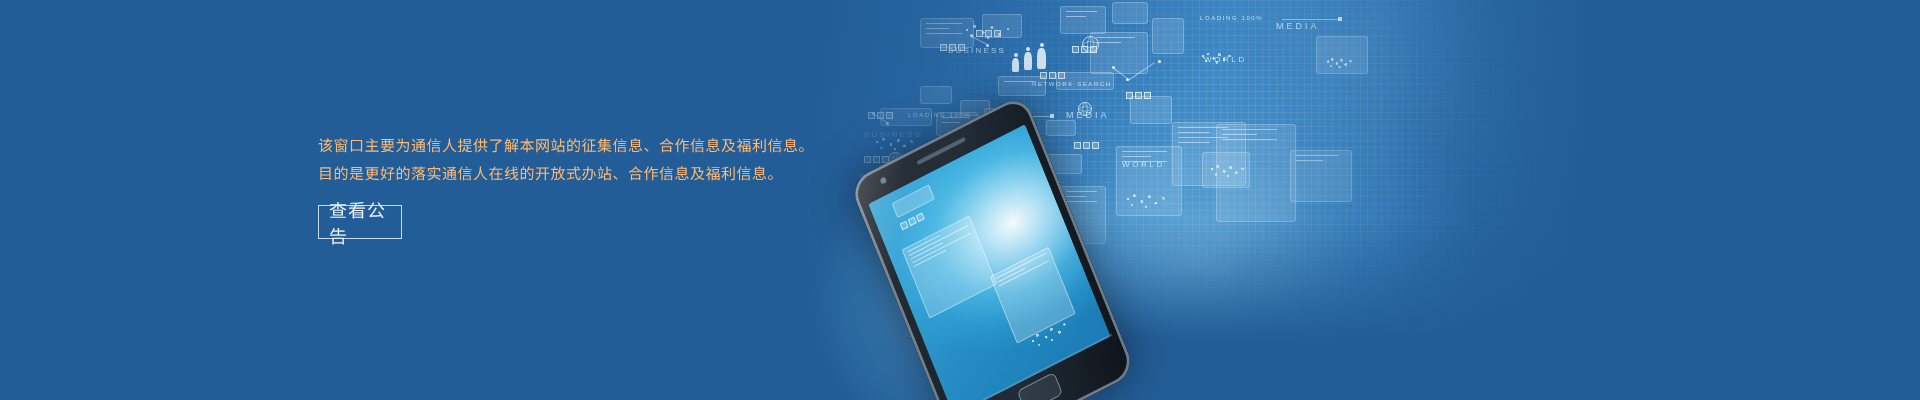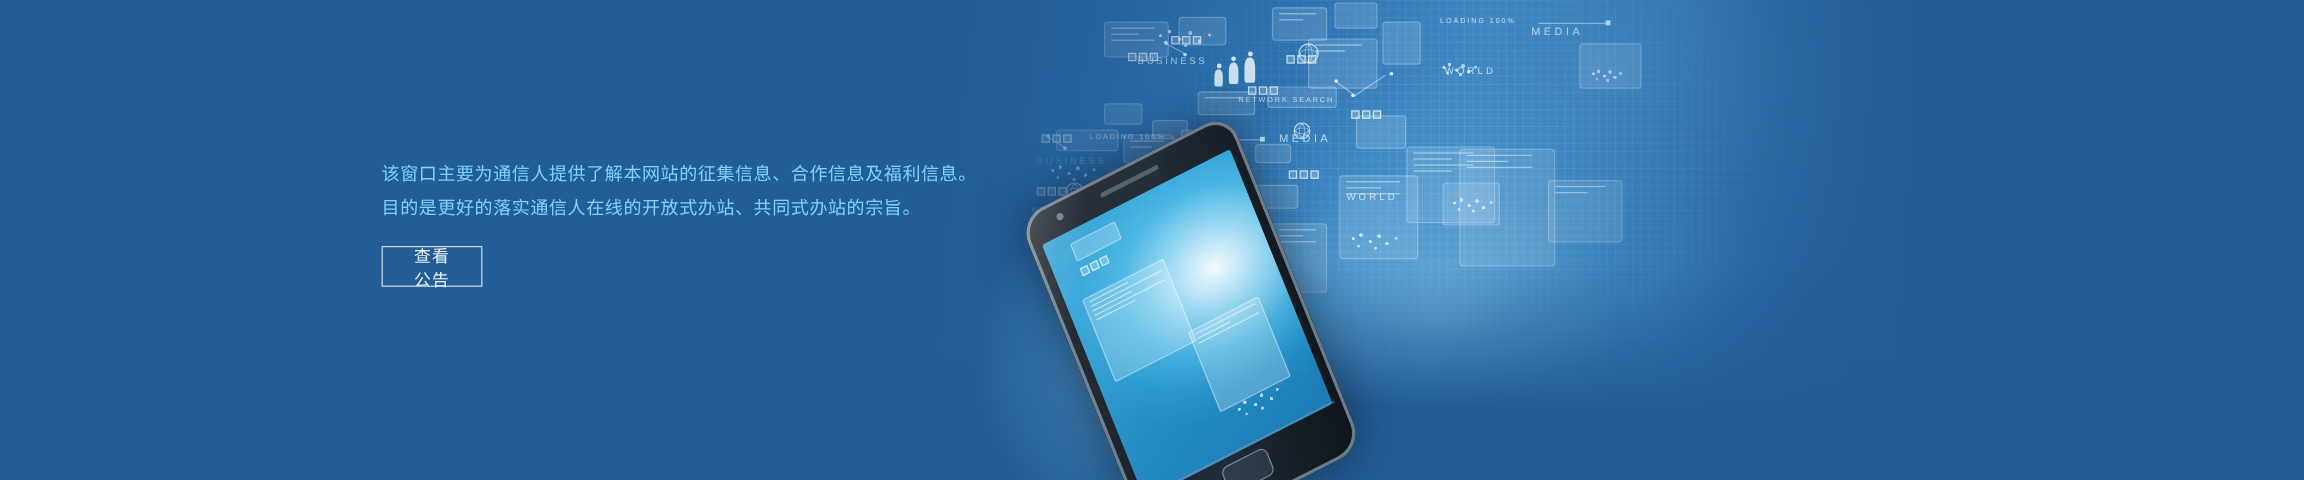--- a/index.html
+++ b/index.html
@@ -331,36 +331,36 @@
   }
   .desc {
     position: absolute;
     top: 132px;
     left: 0;
     width: 520px;
     margin: 0;
     font-size: 15px;
     line-height: 28px;
     letter-spacing: 0.5px;
-    color: #7dd3fc;
+    color: #fdba74;
   }
   .desc p { margin: 0; white-space: nowrap; }
 
   .cta {
     position: absolute;
     top: 205px;
     left: 0;
     display: inline-flex;
     align-items: center;
     justify-content: center;
     box-sizing: border-box;
     width: 84px;
     height: 34px;
-    padding: 0 26px;
-    font-size: 14px;
+    padding: 0 10px;
+    font-size: 18px;
     letter-spacing: 1px;
     color: #eaf2f9;
     background: transparent;
     border: 1px solid #c9d9e8;
     border-radius: 0;
     text-decoration: none;
     cursor: pointer;
     font-family: "Liberation Sans", "DejaVu Sans", sans-serif;
   }
 </style>
@@ -563,19 +563,19 @@
     </div>
     <div class="phone-chin"></div>
     <div class="phone-home"></div>
     <div class="phone-glare"></div>
   </div>
 
   <div class="content">
 
     <div class="desc">
       <p>该窗口主要为通信人提供了解本网站的征集信息、合作信息及福利信息。</p>
-      <p>目的是更好的落实通信人在线的开放式办站、共同式办站的宗旨。</p>
+      <p>目的是更好的落实通信人在线的开放式办站、合作信息及福利信息。</p>
     </div>
 
     <a href="#" class="cta">查看公告</a>
   </div>
 
 </div>
 
 </body></html>

